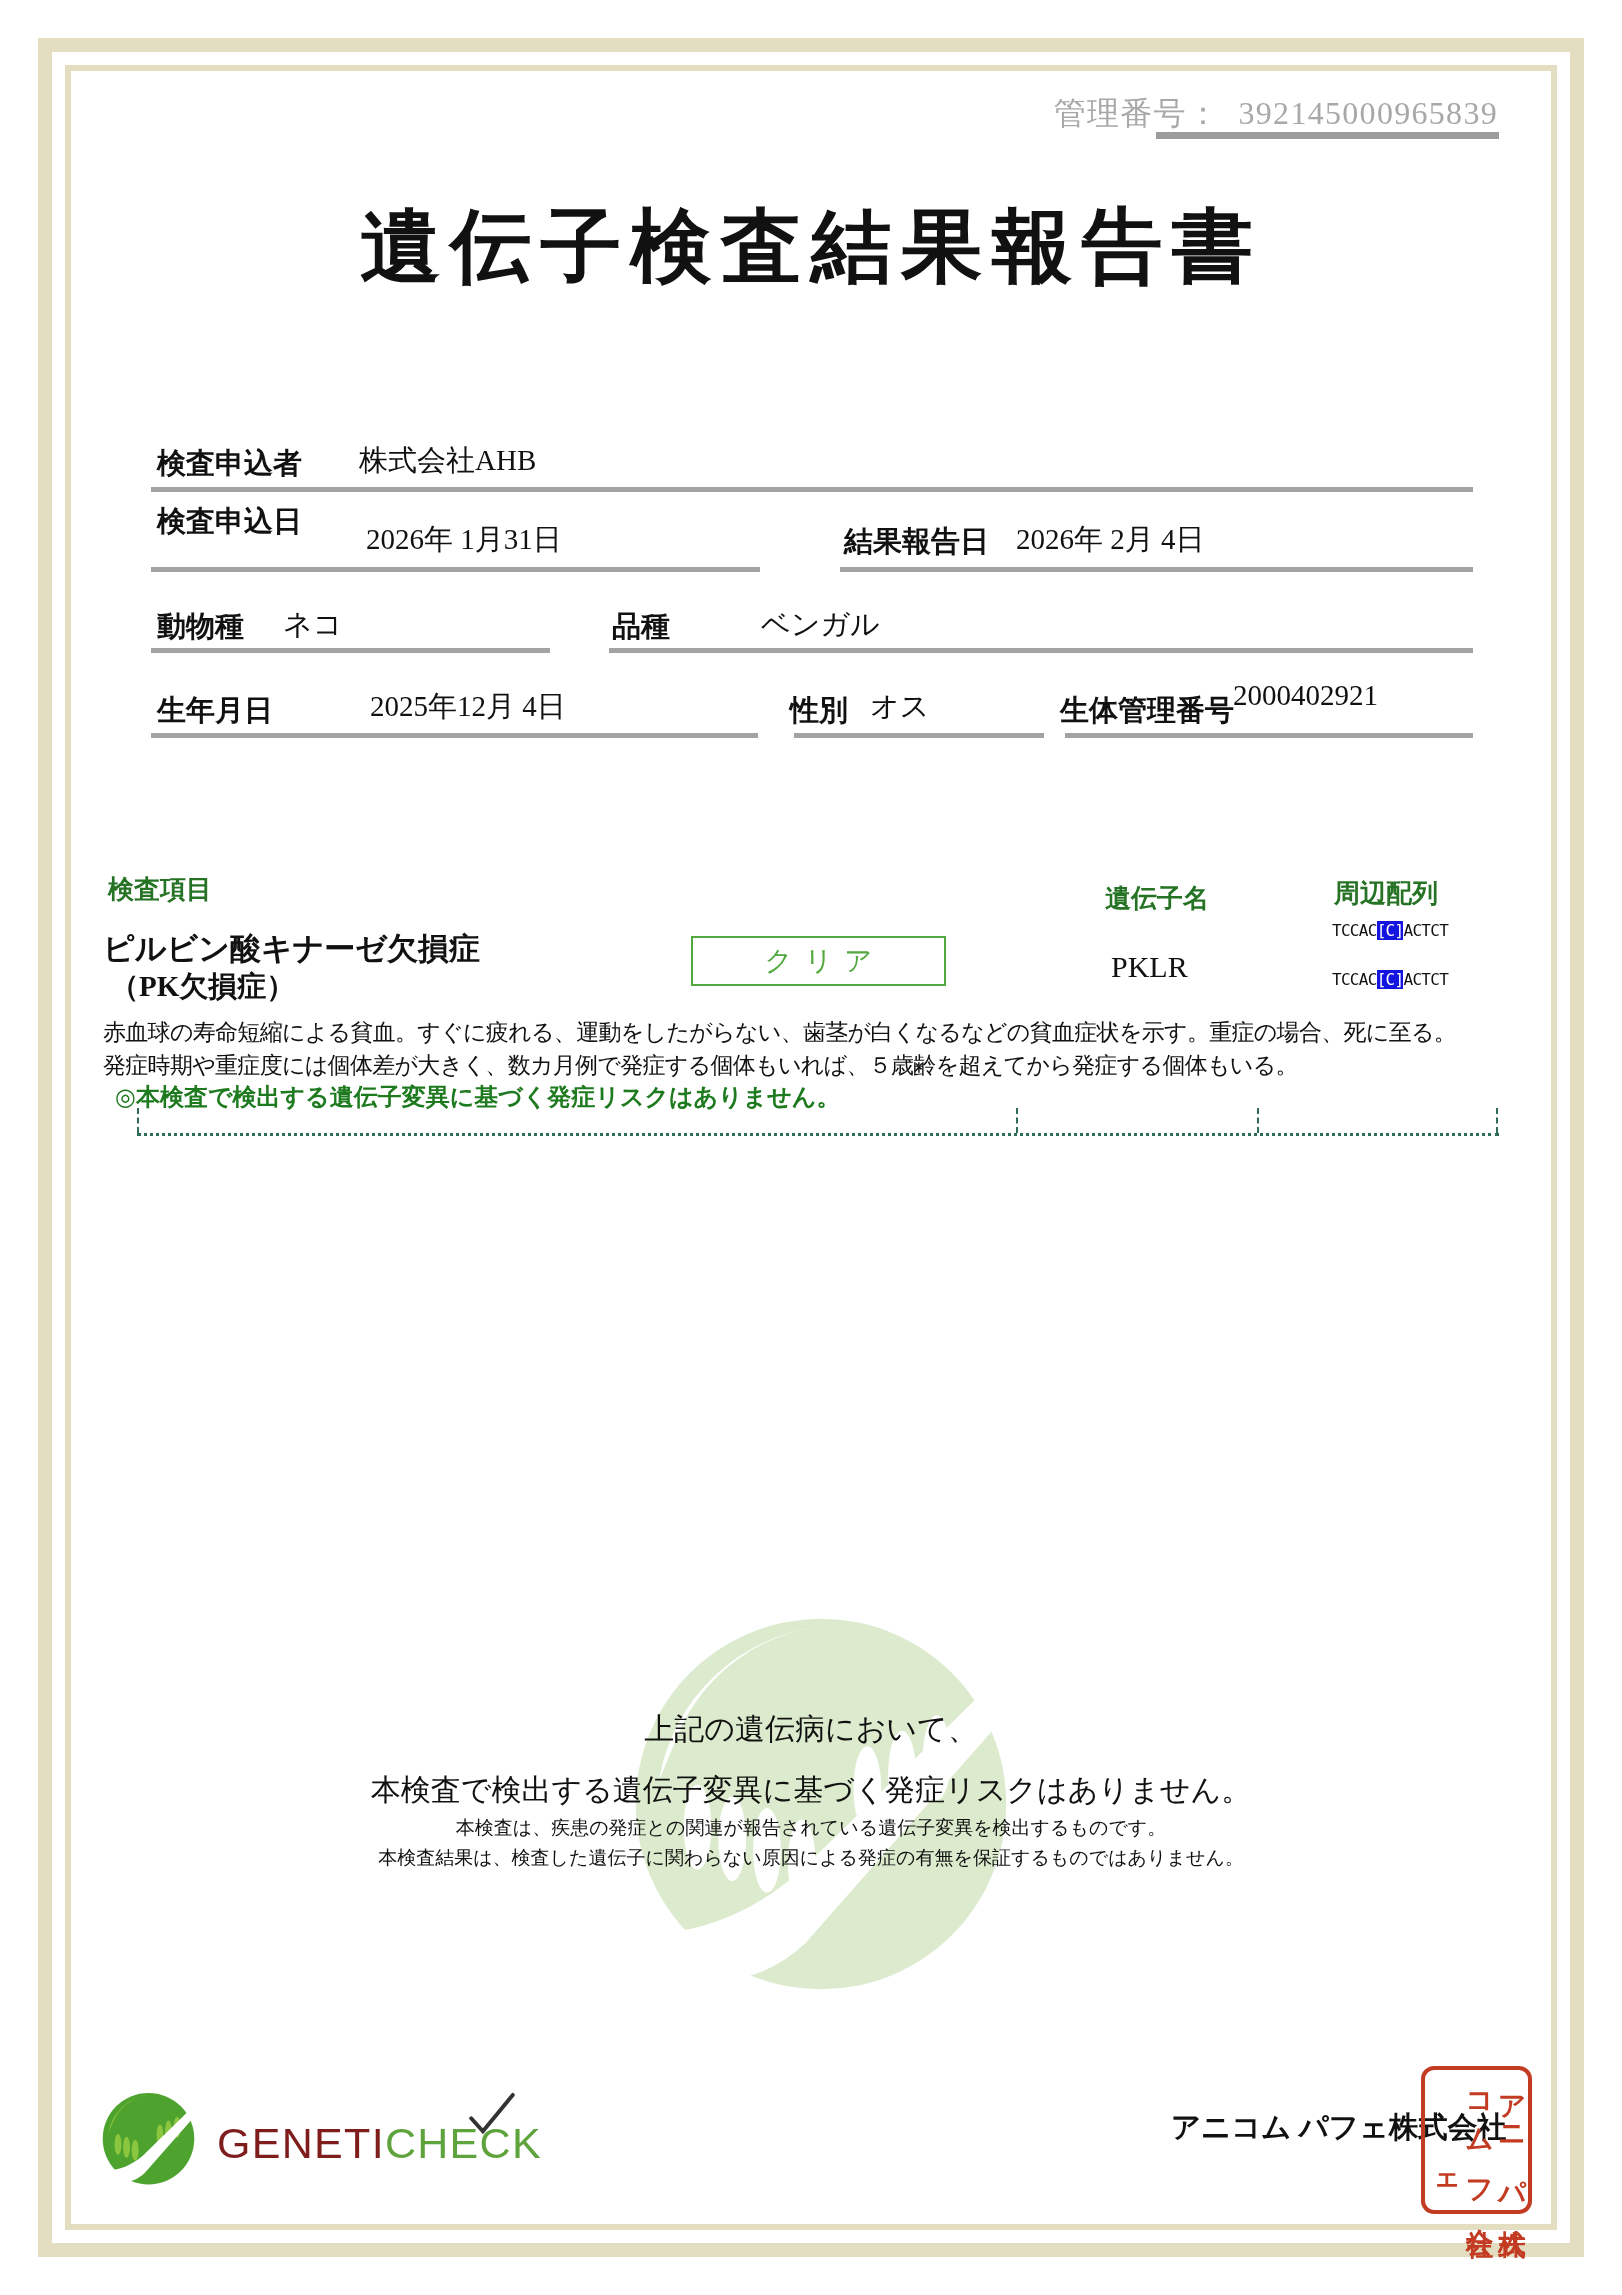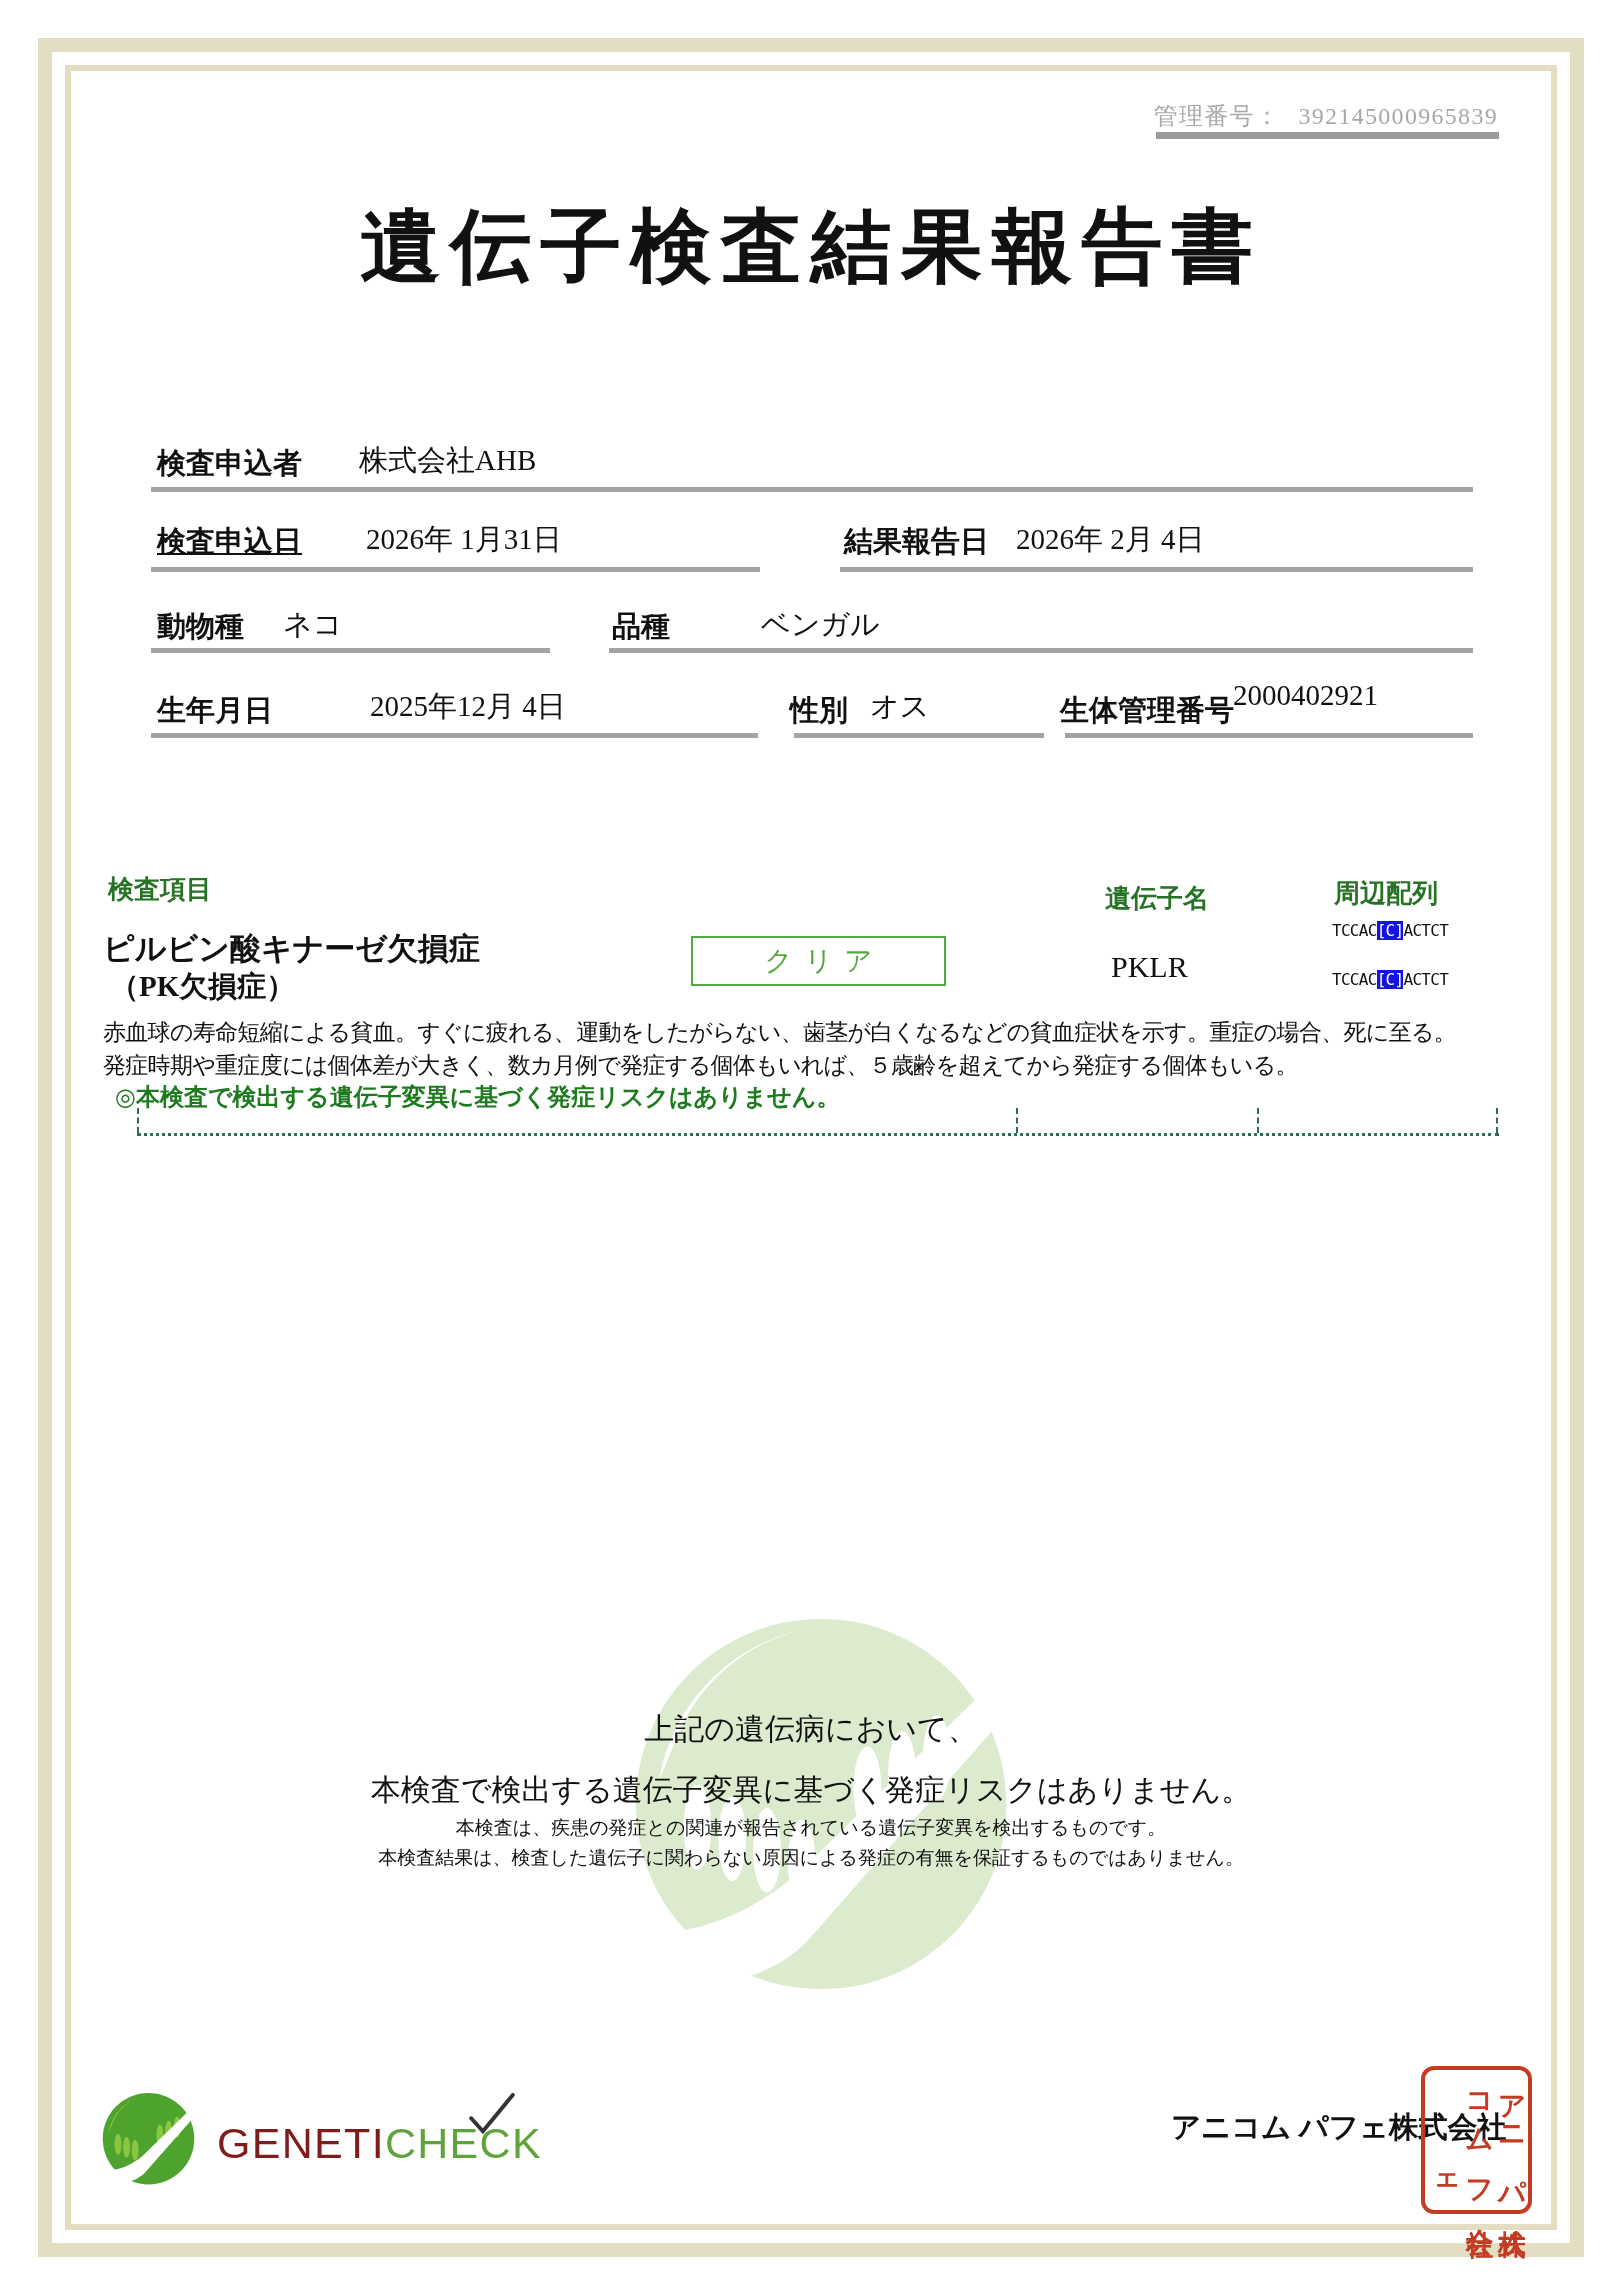--- a/index.html
+++ b/index.html
@@ -5,21 +5,21 @@
   html,body{margin:0;padding:0;}
   body{
     width:1622px;height:2295px;position:relative;background:#ffffff;
     font-family:"Liberation Serif","DejaVu Serif",serif;color:#111;
     overflow:hidden;
   }
   
   .frame-outer{position:absolute;top:38px;left:38px;right:38px;bottom:38px;border:14.4px solid #e3ddc2;pointer-events:none;}
   .frame-inner{position:absolute;top:65px;left:65px;right:65px;bottom:65px;border:6.5px solid #e3ddc2;pointer-events:none;}
   
-  .control{position:absolute;top:100px;right:124px;font-size:24px;color:#a8a8a8;letter-spacing:1.3px;white-space:nowrap;}
+  .control{position:absolute;top:92px;right:124px;font-size:32px;color:#a8a8a8;letter-spacing:1.3px;white-space:nowrap;}
   .control .num{margin-left:18.3px;}
   .control-bar{position:absolute;top:132px;left:1156px;width:343px;height:6.5px;background:#9c9c9c;}
   
   .title{position:absolute;top:193px;left:0;width:100%;text-align:center;font-size:81px;font-weight:bold;letter-spacing:9.2px;white-space:nowrap;}
   
   .flabel{position:absolute;font-size:29px;font-weight:bold;white-space:nowrap;}
   .fvalue{position:absolute;font-size:29px;white-space:nowrap;}
   .uline{position:absolute;height:5.2px;background:#a3a3a3;}
   
   .thead{position:absolute;font-size:26px;font-weight:bold;color:#267326;white-space:nowrap;}
@@ -61,21 +61,21 @@
 
 <div class="control"><span>管理番号：</span><span class="num">392145000965839</span></div>
 <div class="control-bar"></div>
 
 <div class="title">遺伝子検査結果報告書</div>
 
 <div class="flabel" style="left:157px;top:444px;">検査申込者</div>
 <div class="fvalue" style="left:359px;top:441px;">株式会社AHB</div>
 <div class="uline" style="left:151px;top:487px;width:1322px;"></div>
 
-<div class="flabel" style="left:157px;top:522px;text-decoration:underline;">検査申込日</div>
+<div class="flabel" style="left:157px;top:502px;">検査申込日</div>
 <div class="fvalue" style="left:366px;top:520px;">2026年 1月31日</div>
 <div class="uline" style="left:151px;top:567px;width:609px;"></div>
 <div class="flabel" style="left:844px;top:522px;">結果報告日</div>
 <div class="fvalue" style="left:1016px;top:520px;">2026年 2月 4日</div>
 <div class="uline" style="left:840px;top:567px;width:633px;"></div>
 
 <div class="flabel" style="left:157px;top:607px;">動物種</div>
 <div class="fvalue" style="left:283px;top:605px;">ネコ</div>
 <div class="uline" style="left:151px;top:648px;width:399px;"></div>
 <div class="flabel" style="left:612px;top:607px;">品種</div>

